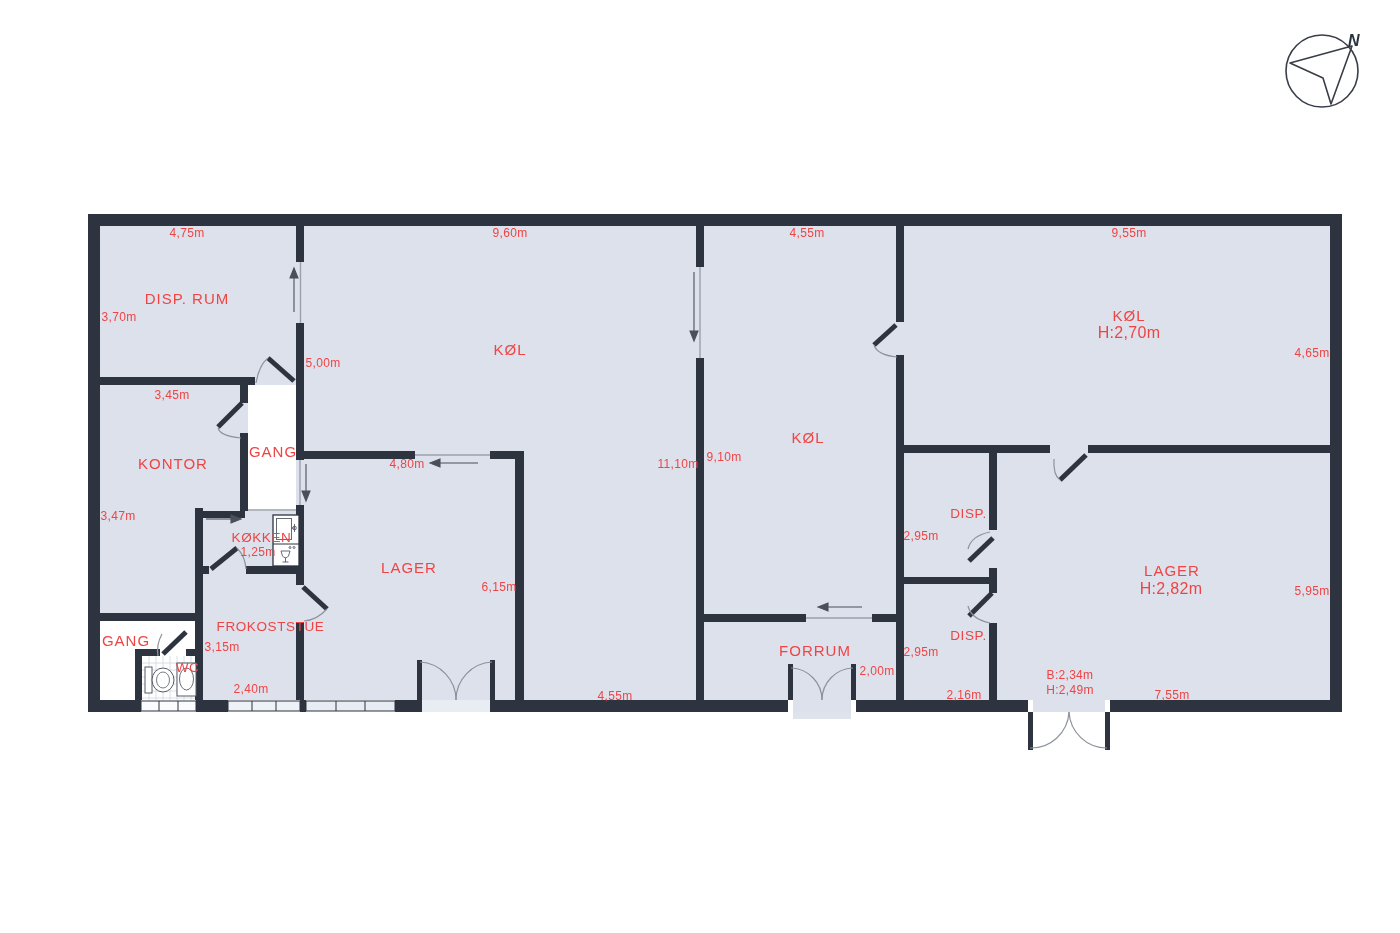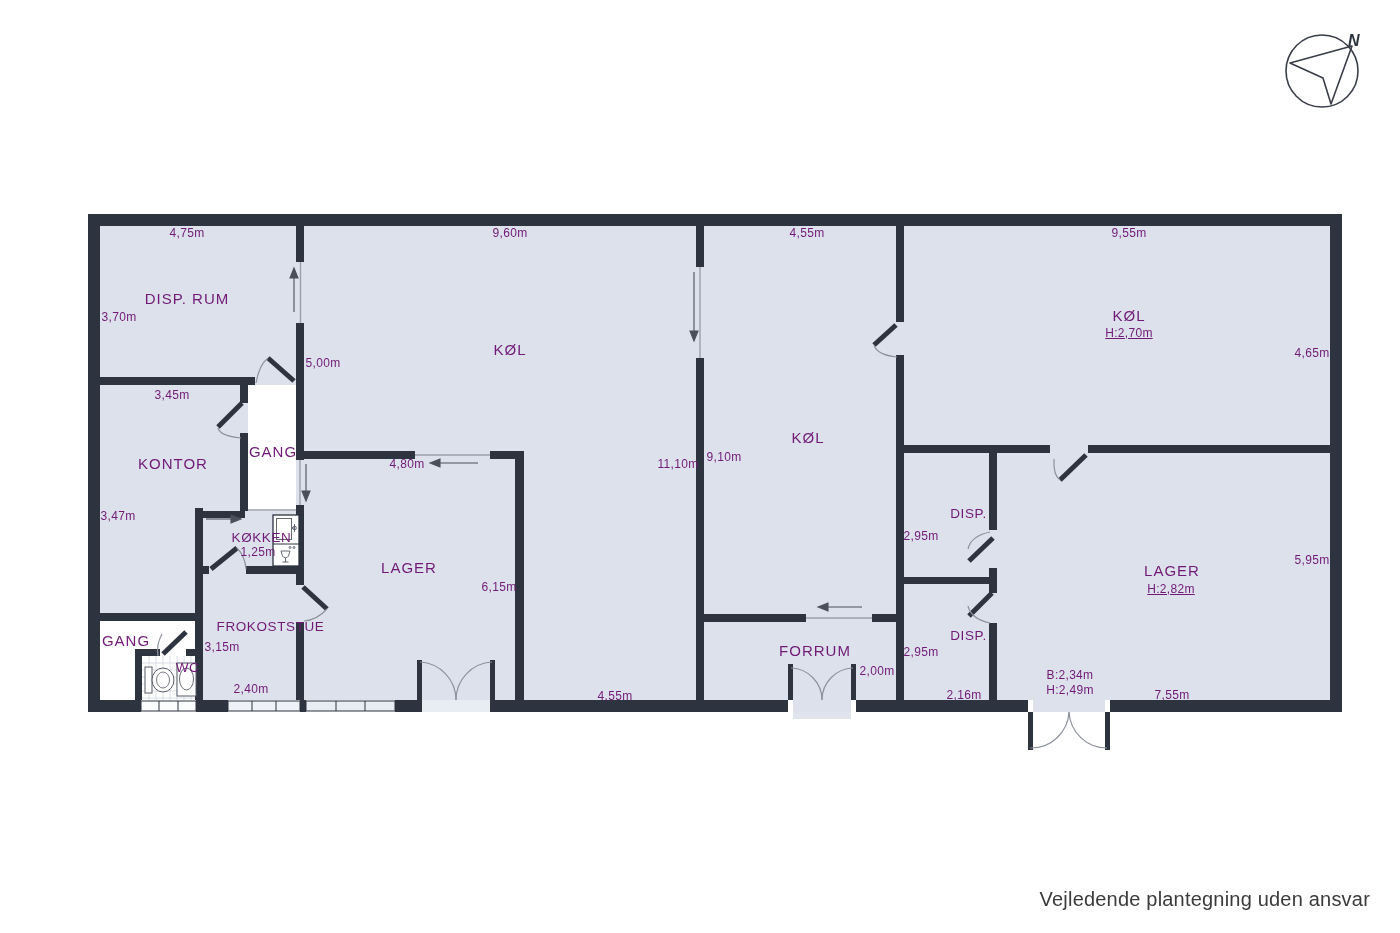--- a/index.html
+++ b/index.html
@@ -1,24 +1,24 @@
 <!DOCTYPE html>
 <html><head>
 <meta charset="utf-8">
 <style>
   html,body{margin:0;padding:0;background:#ffffff;}
   #stage{position:relative;width:1400px;height:933px;background:#ffffff;overflow:hidden;
          font-family:"Liberation Sans", sans-serif;color:#2b3240;}
   #plan-svg{position:absolute;left:0;top:0;}
   .lbl{position:absolute;transform:translate(-50%,-50%);white-space:nowrap;
-       color:#701a75;pointer-events:none;}
+       color:#ef4444;pointer-events:none;}
   .room{font-size:15px;letter-spacing:1px;font-weight:400;text-align:center;}
   .room.sm{font-size:13.5px;letter-spacing:.6px;padding-left:41px;}
   .dim{font-size:12px;letter-spacing:.3px;}
-  .sub{font-size:12px;letter-spacing:.3px;text-decoration:underline;}
+  .sub{font-size:16px;letter-spacing:.3px;}
   #disclaimer{position:absolute;right:30px;top:888px;font-size:20px;color:#3b3b3b;
               letter-spacing:.2px;}
 </style>
 </head>
 <body>
 
 <div id="stage">
 
 <svg id="plan-svg" width="1400" height="933" viewBox="0 0 1400 933">
 
@@ -248,20 +248,19 @@
 <div class="lbl dim" style="left:499px;top:587px">6,15m</div>
 <div class="lbl dim" style="left:615px;top:696px">4,55m</div>
 <div class="lbl dim" style="left:807px;top:233px">4,55m</div>
 <div class="lbl dim" style="left:724px;top:457px">9,10m</div>
 <div class="lbl dim" style="left:877px;top:671px">2,00m</div>
 <div class="lbl dim" style="left:1129px;top:233px">9,55m</div>
 <div class="lbl dim" style="left:1312px;top:353px">4,65m</div>
 <div class="lbl dim" style="left:921px;top:536px">2,95m</div>
 <div class="lbl dim" style="left:921px;top:652px">2,95m</div>
 <div class="lbl dim" style="left:964px;top:695px">2,16m</div>
-<div class="lbl dim" style="left:1312px;top:560px">5,95m</div>
+<div class="lbl dim" style="left:1312px;top:591px">5,95m</div>
 <div class="lbl dim" style="left:1070px;top:675px">B:2,34m</div>
 <div class="lbl dim" style="left:1070px;top:690px">H:2,49m</div>
 <div class="lbl dim" style="left:1172px;top:695px">7,55m</div>
 
-<div id="disclaimer">Vejledende plantegning uden ansvar</div>
 
 </div>
 
 </body></html>

